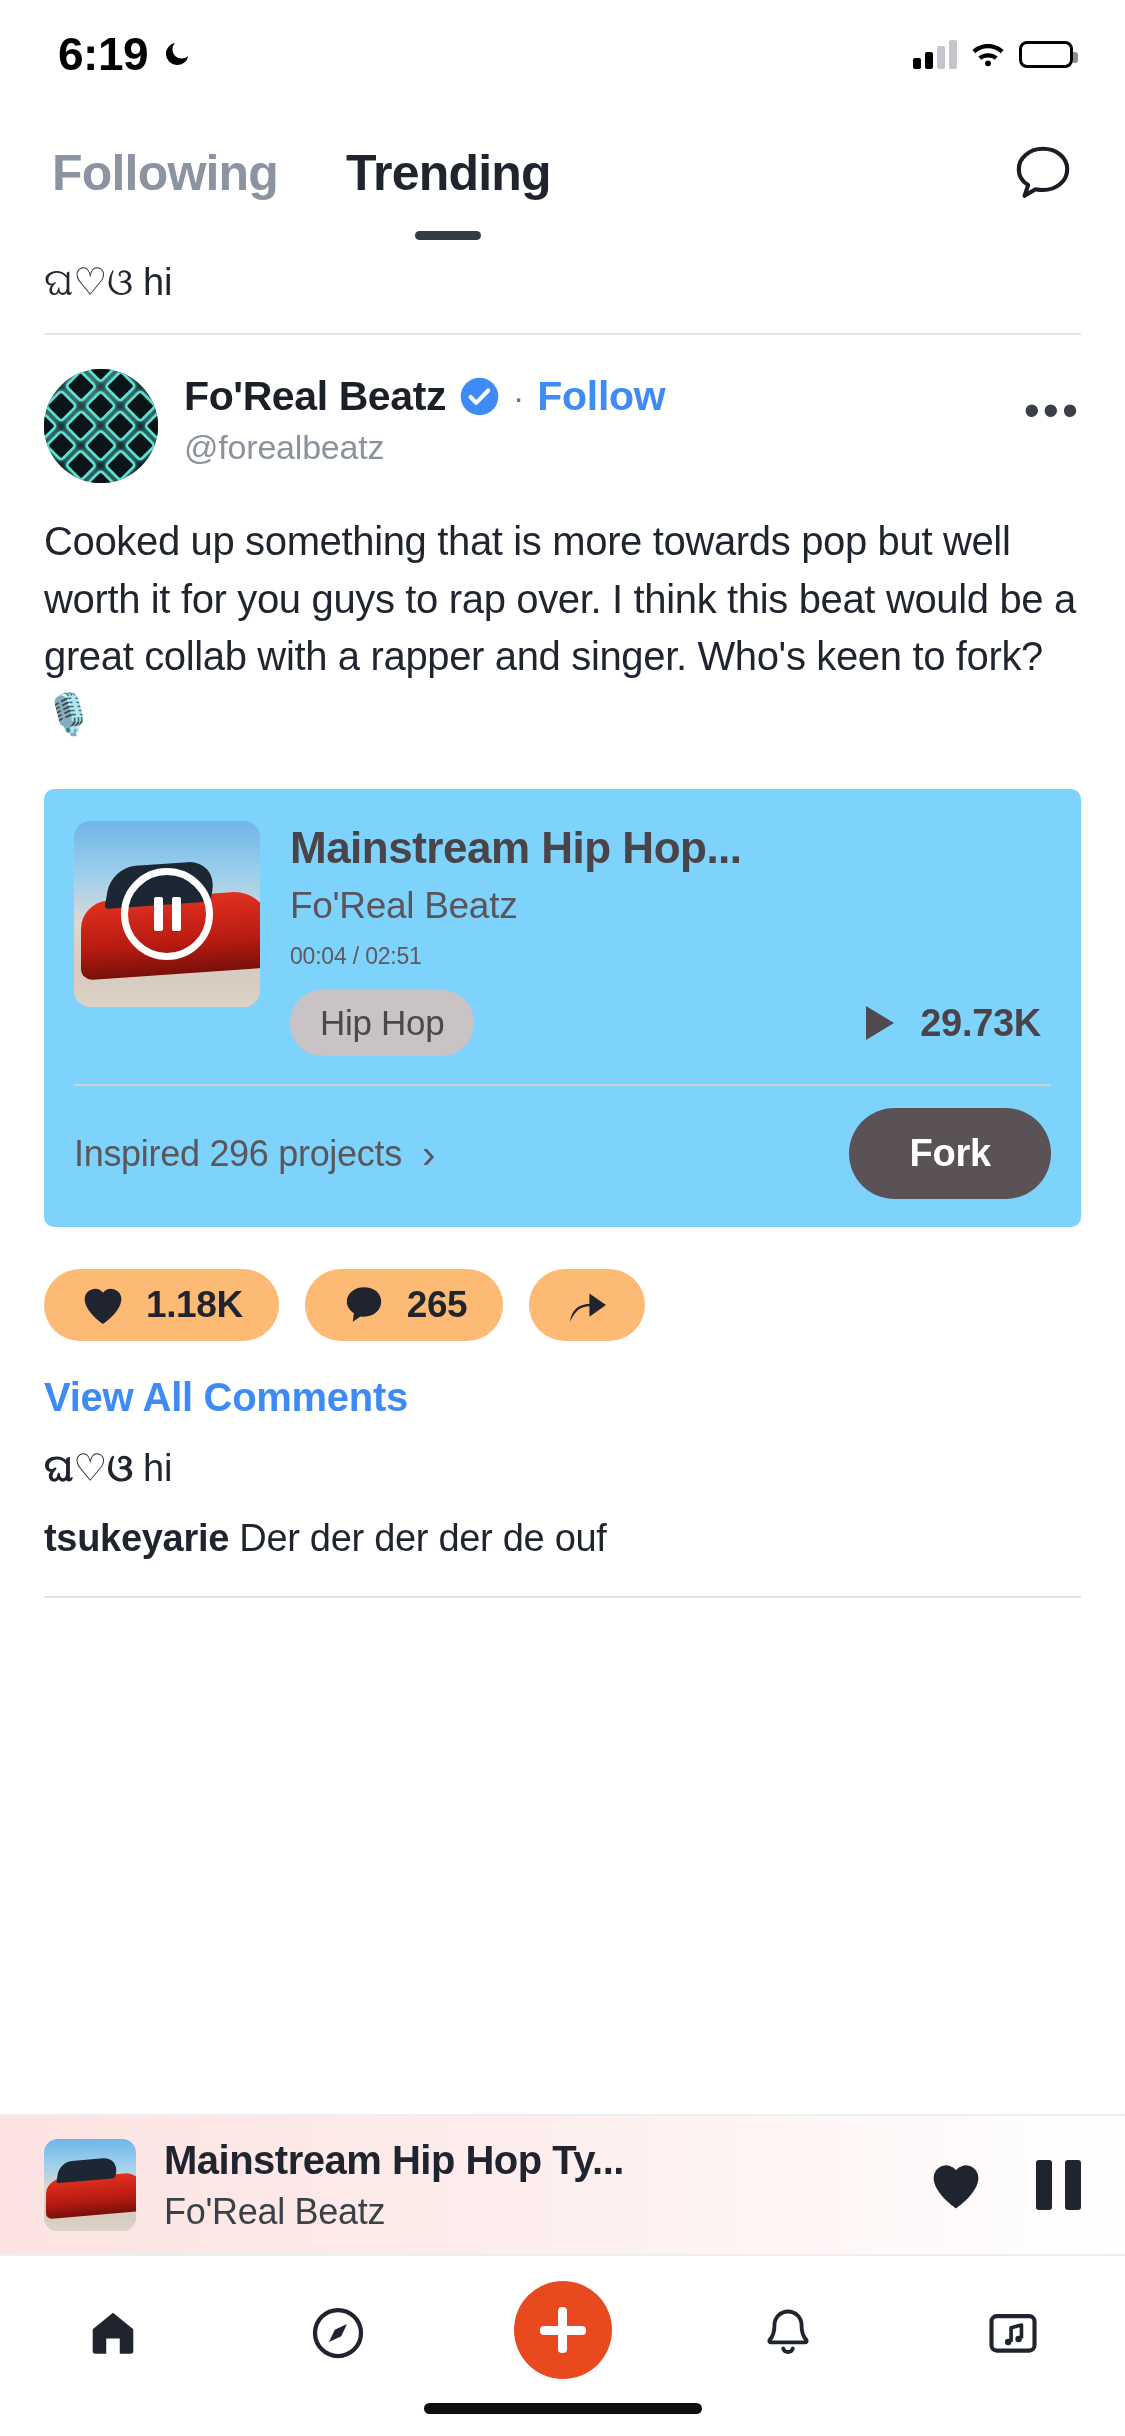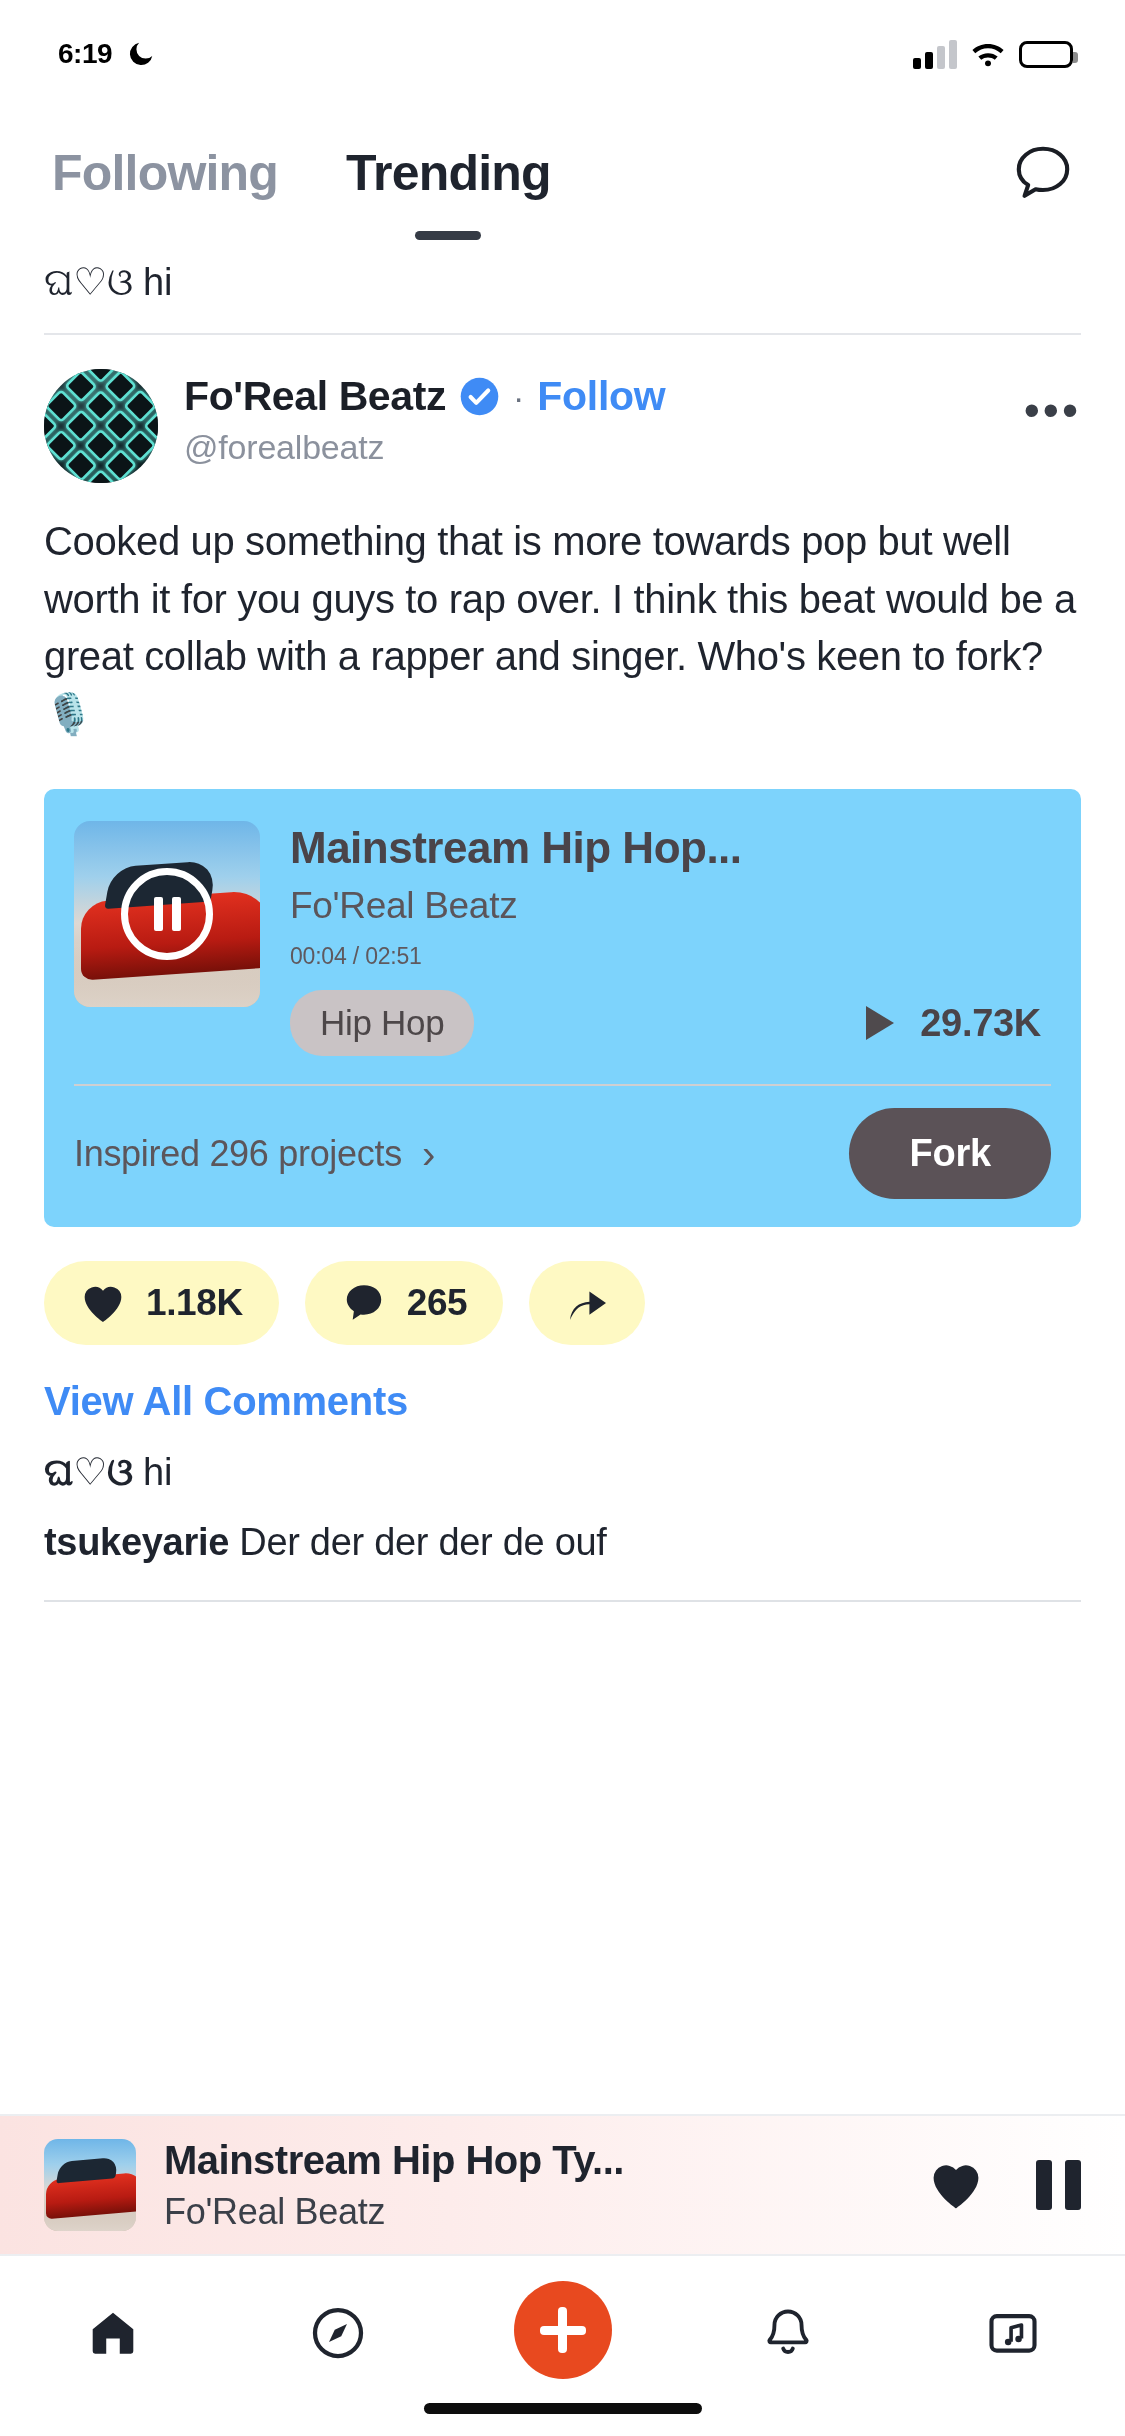--- a/index.html
+++ b/index.html
@@ -13,21 +13,21 @@
   }
 
   
   .statusbar {
     height:108px;
     display:flex; align-items:center; justify-content:space-between;
     padding:0 52px 0 58px;
     position:relative;
   }
   .sb-left { display:flex; align-items:center; gap:14px; }
-  .sb-time { font-size:28px; font-weight:600; letter-spacing:-0.5px; color:#000; }
+  .sb-time { font-size:46px; font-weight:600; letter-spacing:-0.5px; color:#000; }
   .moon-icon { width:30px; height:30px; display:block; }
   .sb-right { display:flex; align-items:center; gap:14px; }
   .sig { display:flex; align-items:flex-end; gap:4px; height:30px; }
   .sig i { display:block; width:8px; background:#000; border-radius:2px; }
   .sig i:nth-child(1){height:11px;}
   .sig i:nth-child(2){height:17px;}
   .sig i:nth-child(3){height:23px;background:#c4c6cb;}
   .sig i:nth-child(4){height:29px;background:#c4c6cb;}
   .wifi-icon { width:34px; height:26px; }
   .batt { width:54px; height:27px; border:3px solid #000; border-radius:8px; position:relative; padding:3px;}
@@ -145,22 +145,22 @@
   .chev { font-size:40px; color:#5c565b; line-height:1; }
   .fork-btn {
     margin-left:auto; background:#5b5257; color:#fff;
     font-size:38px; font-weight:700; letter-spacing:-0.2px;
     padding:24px 60px; border-radius:48px;
   }
 
   
   .actions { display:flex; gap:26px; margin-top:34px; }
   .pill {
-    background:#fef9c3; border-radius:48px; height:84px;
-    display:flex; align-items:center; gap:20px; padding:0 36px;
+    background:#fdba74; border-radius:48px; height:72px;
+    display:flex; align-items:center; gap:20px; padding:0 36px;margin-top:8px;
   }
   .pill .cnt { font-size:37px; font-weight:700; color:#1f242e; letter-spacing:-0.4px;}
   .pill svg { display:block; }
   .pill.icon-only { padding:0 34px; }
 
   
   .view-all { margin-top:34px; font-size:40px; font-weight:700; color:#3f8bf5; letter-spacing:-0.3px;}
   .comment { margin-top:26px; font-size:38px; color:#1f242e; letter-spacing:-0.3px;}
   .comment .cuser { font-weight:700; font-family:"DejaVu Sans", sans-serif;}
   .comment .cuser.plain { font-family:"Liberation Sans", sans-serif; }

